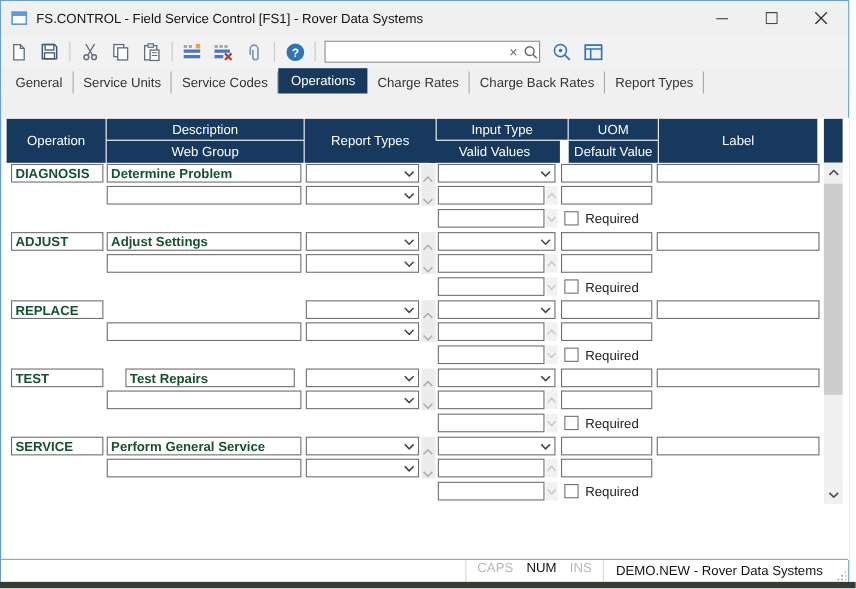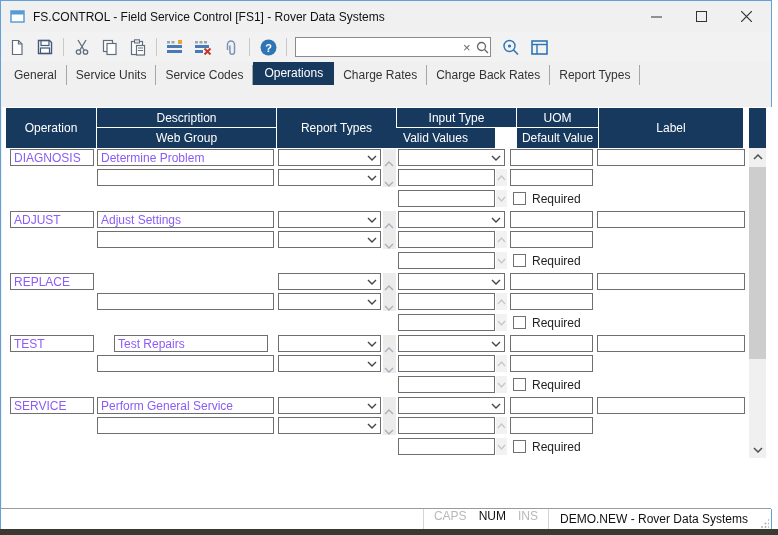--- a/index.html
+++ b/index.html
@@ -30,21 +30,21 @@
 
   
   .tabstrip { height:23px; display:flex; align-items:flex-end; background:#f0f0f0; padding-left:4px; }
   .tab { height:20px; line-height:20px; padding:0 9px; font-size:12px; color:#333; border-right:1px solid #a6a6a6; white-space:nowrap; }
   .tab.active { background:#17395e; color:#fff; height:23px; line-height:23px; border-right:none; padding:0 11px; }
 
   
   .content { position:absolute; left:1px; top:106px; width:770px; height:402px; background:#fff; }
   .hdr-cell { position:absolute; background:#17395e; color:#fff; font-size:12px; display:flex; align-items:center; justify-content:center; }
   .grp { position:absolute; left:0; width:770px; height:61px; }
-  .fld { position:absolute; height:17px; border:1px solid #6f6f6f; background:#fff; font-family:"Liberation Sans",sans-serif; font-size:12px; color:#8b5cf6; padding:0 3px; outline:none; }
+  .fld { position:absolute; height:17px; border:1px solid #6f6f6f; background:#fff; font-family:"Liberation Sans",sans-serif; font-size:12px; color:#14532d; padding:0 3px; outline:none;font-weight:bold; }
   .ddl { position:absolute; height:17px; border:1px solid #6f6f6f; background:#fff; }
   .ddl svg { position:absolute; right:3px; top:5px; }
   .spincol { position:absolute; left:381px; top:1px; width:13px; height:38px; background:#ececec; }
   .spincol .sc-up { position:absolute; top:4px; left:1px; }
   .spincol .sc-dn { position:absolute; top:24px; left:1px; }
   .minispin { position:absolute; width:11px; height:17px; background:#f2f2f2; display:flex; align-items:center; justify-content:center; }
   .cb { position:absolute; width:13px; height:13px; border:1px solid #707070; background:#fff; }
   .cb-label { position:absolute; font-size:12px; color:#222; }
 
   
@@ -202,21 +202,21 @@
     <span class="tab">Report Types</span>
   </div>
 
   <div class="content">
 
     <div class="hdr-cell" style="left:4px;top:1px;width:90px;height:40px;">Operation</div>
     <div class="hdr-cell" style="left:95px;top:1px;width:179px;height:19px;">Description</div>
     <div class="hdr-cell" style="left:95px;top:21px;width:179px;height:20px;">Web Group</div>
     <div class="hdr-cell" style="left:275px;top:1px;width:119px;height:40px;">Report Types</div>
     <div class="hdr-cell" style="left:395px;top:1px;width:119px;height:19px;">Input Type</div>
-    <div class="hdr-cell" style="left:374px;top:21px;width:119px;height:20px;">Valid Values</div>
+    <div class="hdr-cell" style="left:388px;top:21px;width:119px;height:20px;">Valid Values</div>
     <div class="hdr-cell" style="left:515px;top:1px;width:81px;height:19px;">UOM</div>
     <div class="hdr-cell" style="left:515px;top:21px;width:81px;height:20px;">Default Value</div>
     <div class="hdr-cell" style="left:597px;top:1px;width:144px;height:40px;">Label</div>
     <div class="hdr-filler"></div>
 
     <div class="grp" style="top:41px;">
       <input class="fld" style="left: 8px; top: 1px; width: 84px;" value="DIAGNOSIS">
       <input class="fld" style="left: 95px; top: 1px; width: 177px;" value="Determine Problem">
       <div class="ddl" style="left:276px;top:1px;width:103px;">
           <svg width="10" height="6">

